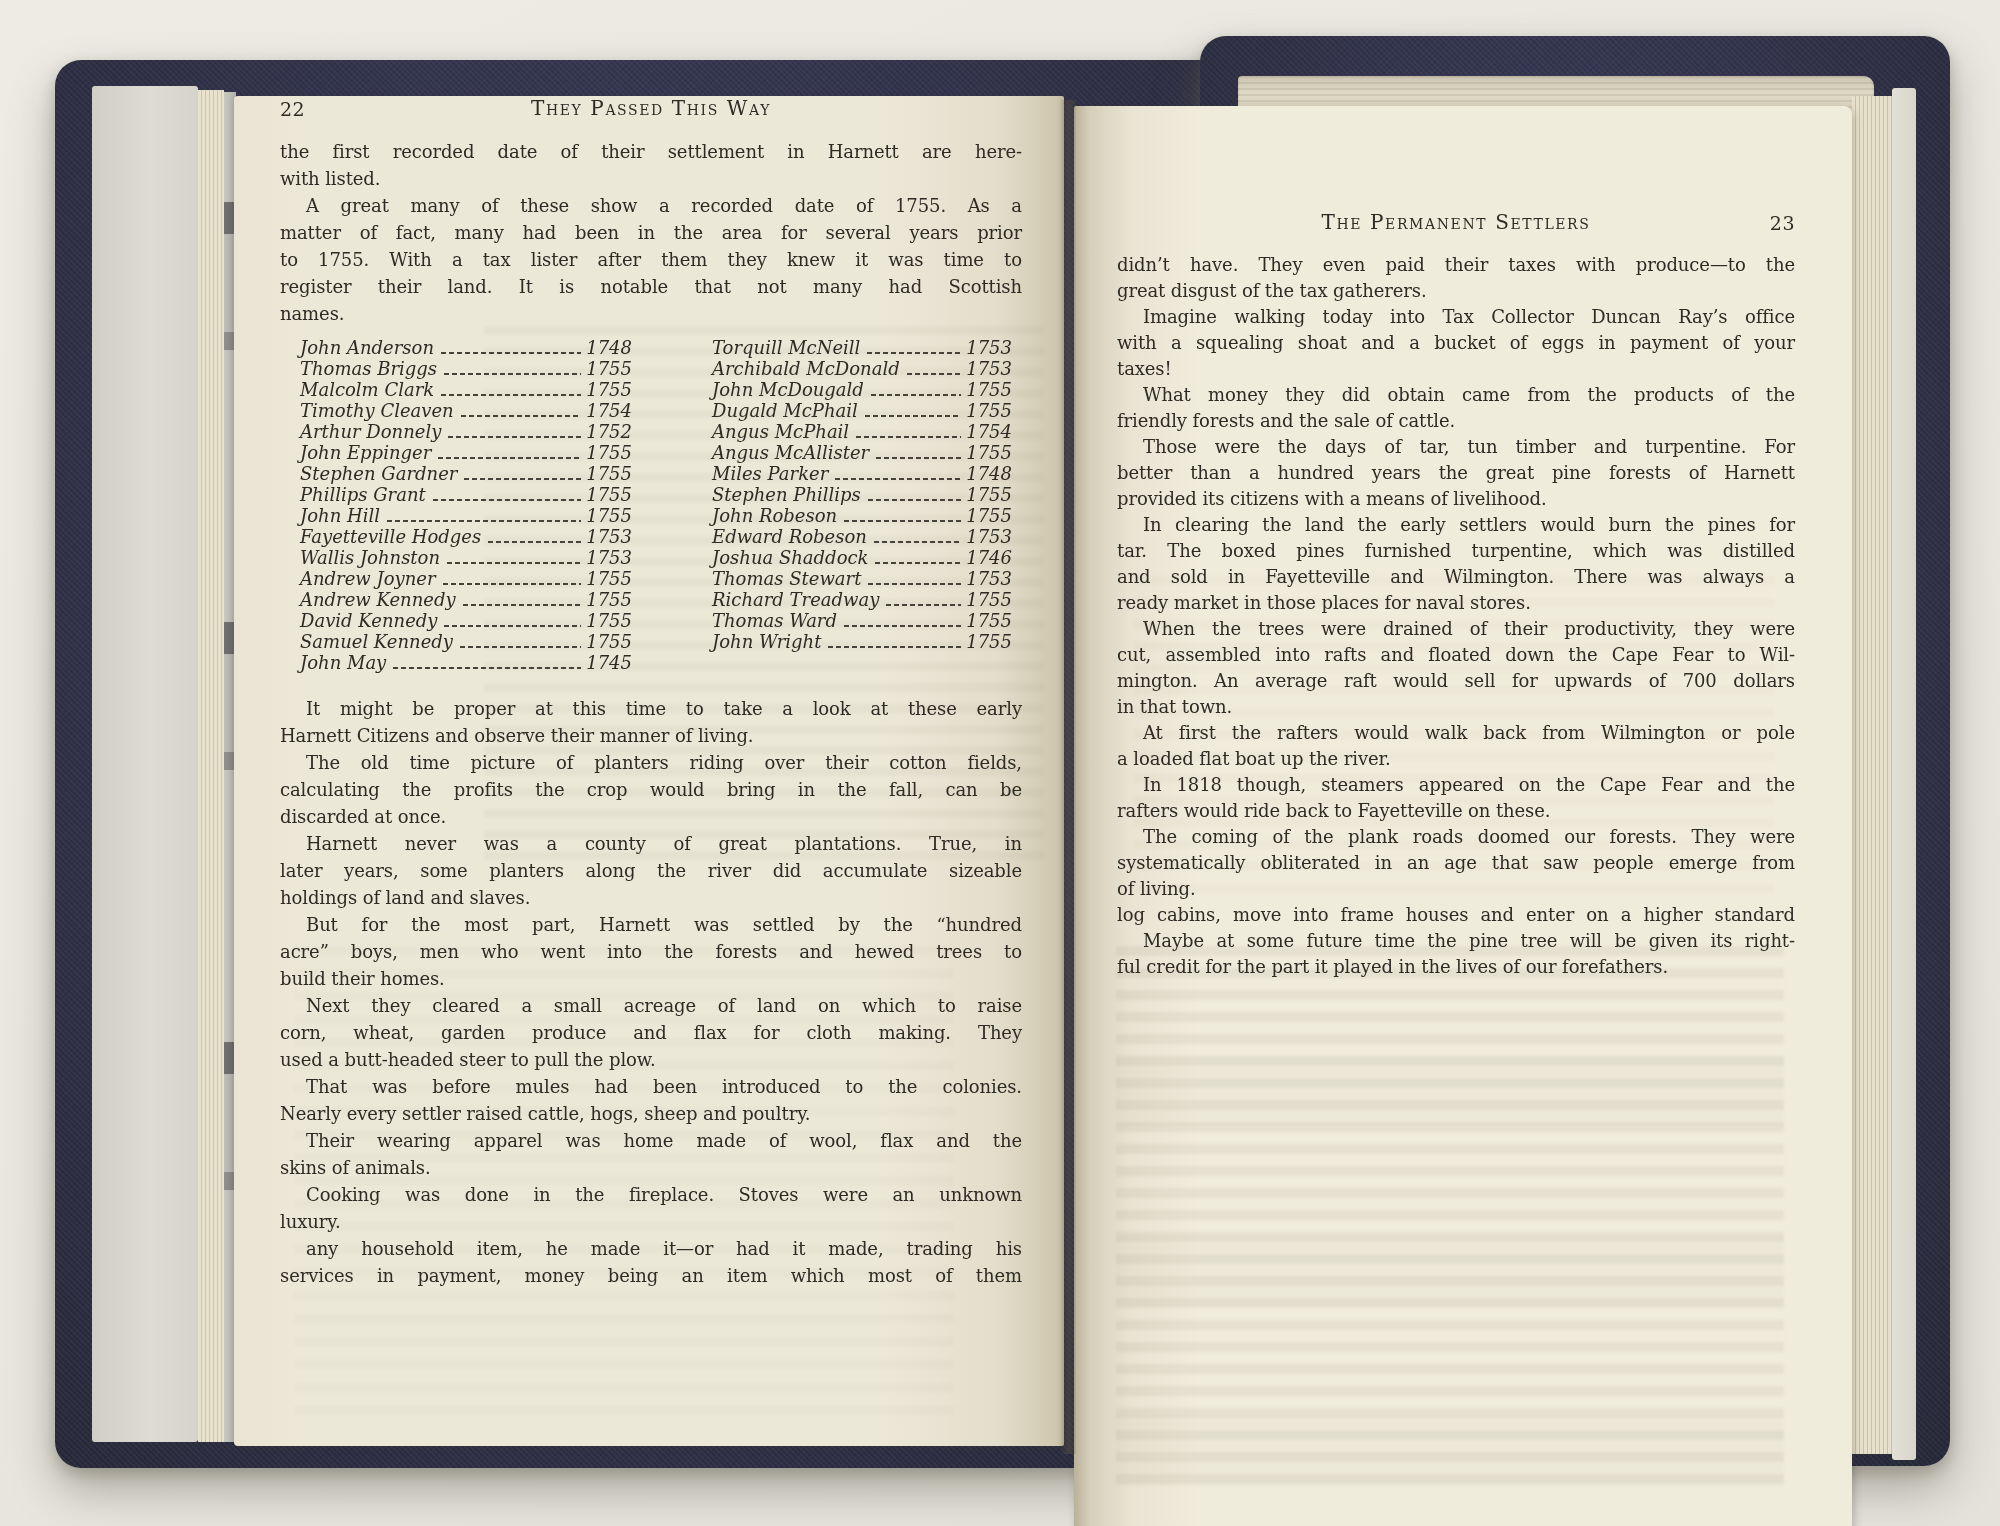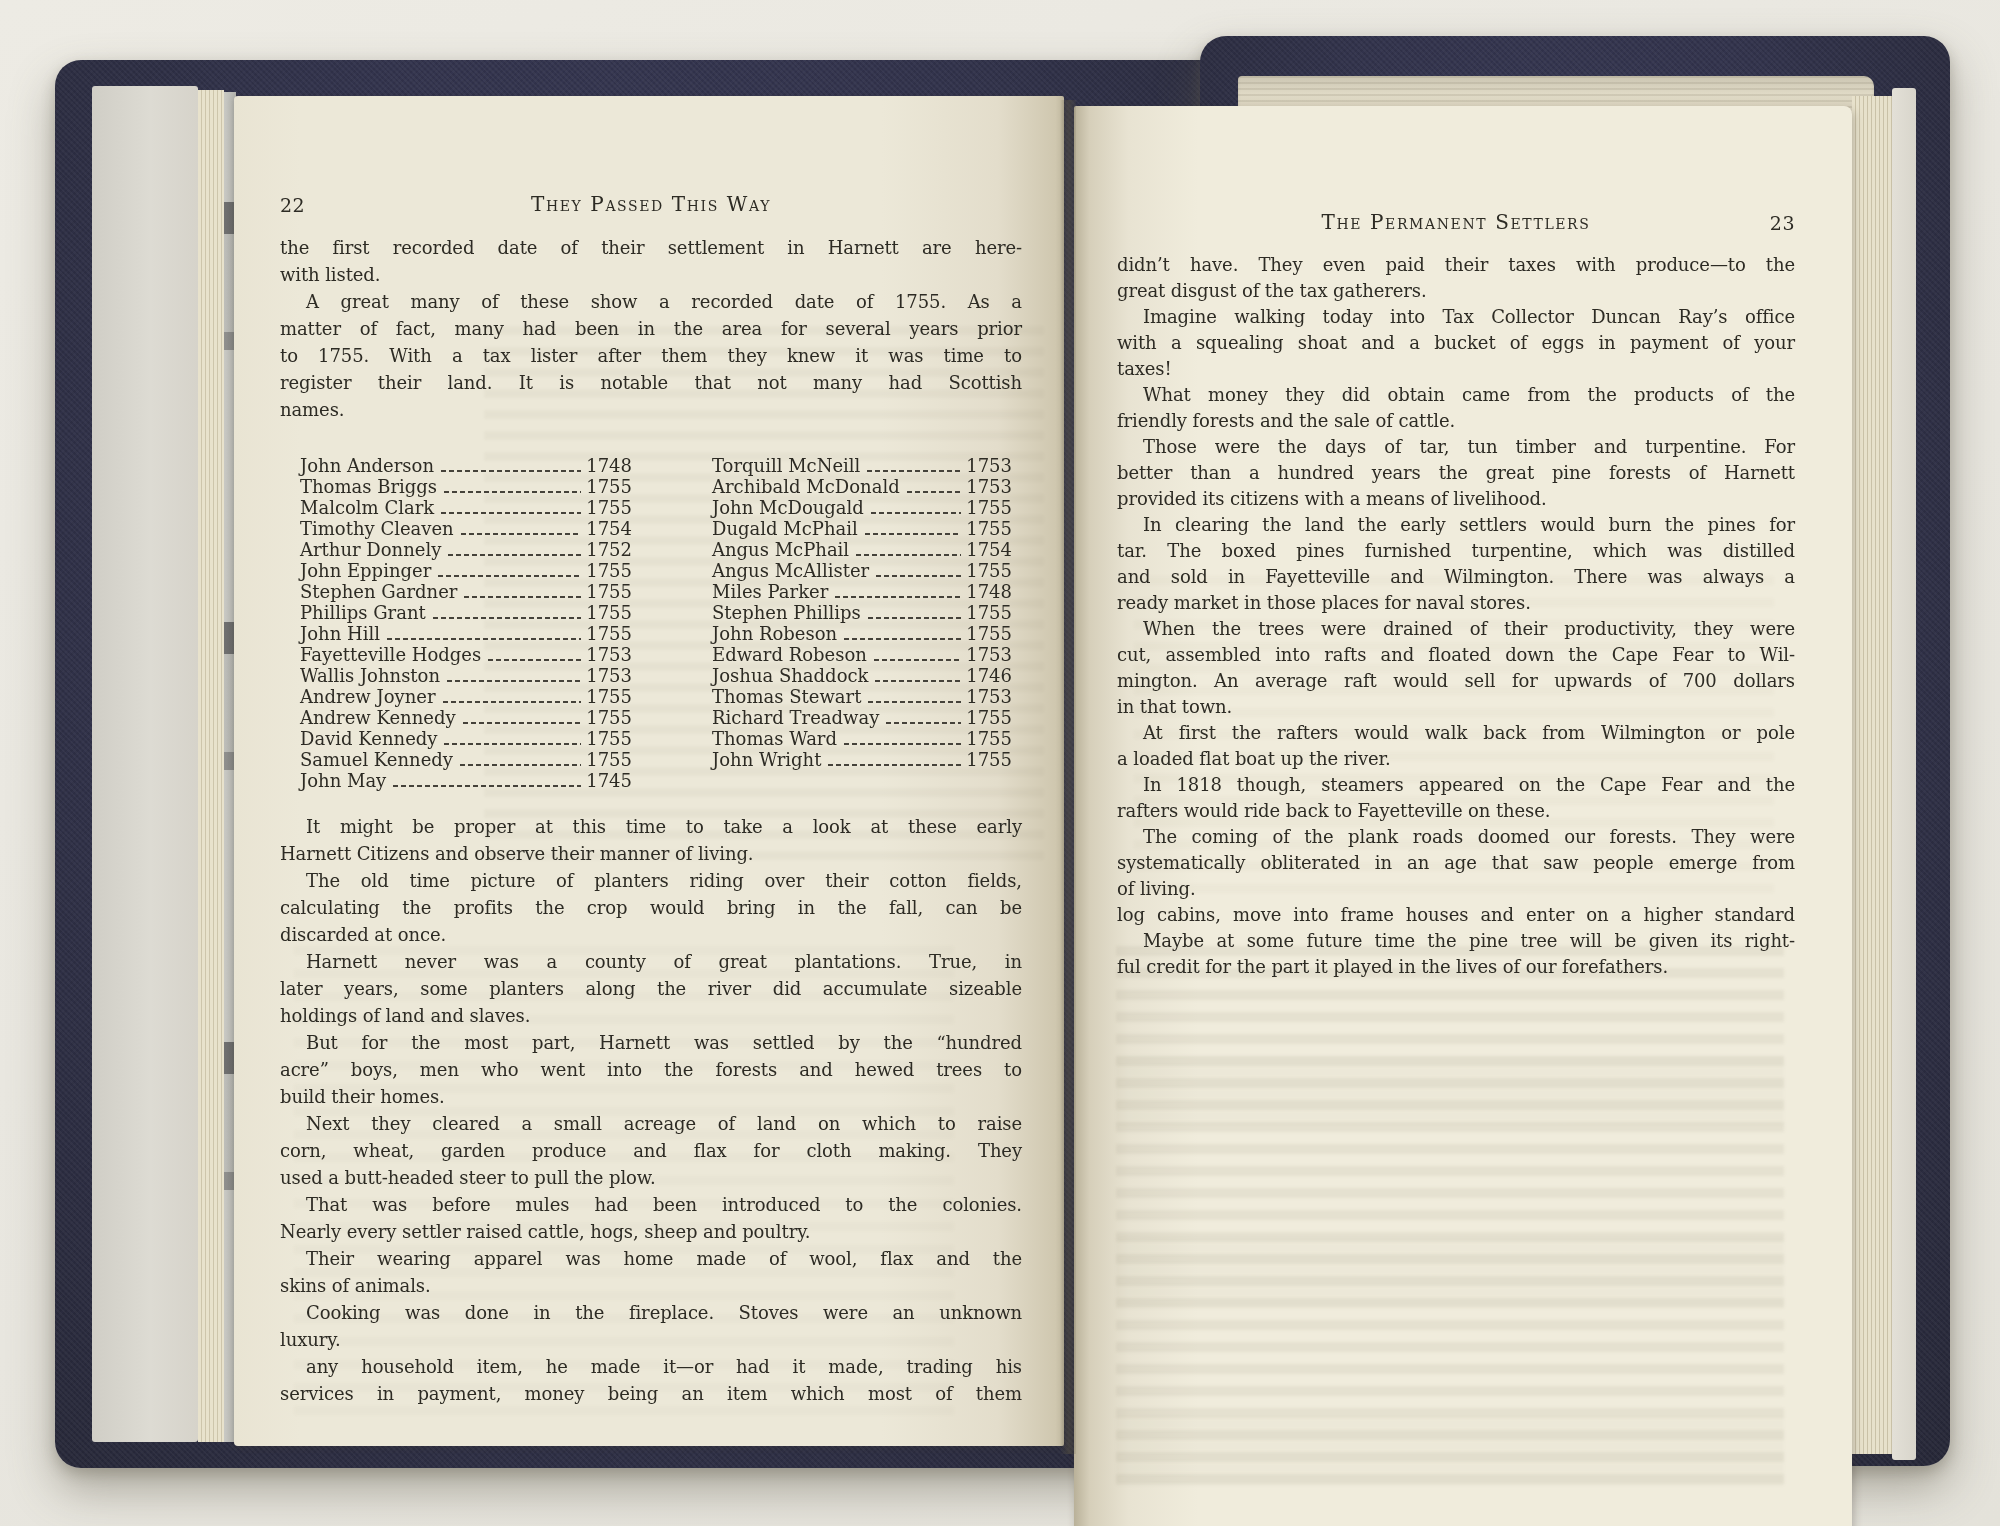--- a/index.html
+++ b/index.html
@@ -35,33 +35,33 @@
     box-shadow:0 2px 6px rgba(60,55,45,.25);}
   #pageR{left:1074px;top:106px;width:778px;height:1432px;border-radius:2px 8px 8px 2px;
     background:linear-gradient(90deg,#b9b199 0%,#d6cfba 2%,#e8e3d2 7%,#f0ecdc 16%,#f0ecdc 100%);
     box-shadow:2px 4px 8px rgba(60,55,45,.28);}
   #crease{position:absolute;left:1060px;top:100px;width:16px;height:1354px;
     background:linear-gradient(90deg,rgba(90,84,66,0),rgba(90,84,66,.5) 55%,rgba(90,84,66,.12));}
   .content{position:absolute;top:0;}
   #pageL .content{left:46px;width:742px;}
   #pageR .content{left:43px;width:678px;}
   .phead{position:relative;height:30px;}
-  #pageL .phead{margin-top:96px;}
+  #pageL .phead{}
   #pageR .phead{margin-top:104px;}
   .pnum{position:absolute;top:2px;font-size:19px;letter-spacing:.5px;}
   .pnum.left{left:0;} .pnum.right{right:0;}
   .ptitle{text-align:center;font-variant:small-caps;font-size:20px;letter-spacing:1.6px;}
   .body-text{margin-top:12px;}
   .para{margin:0;}
   .line{text-align:justify;text-align-last:left;letter-spacing:-.1px;font-size:18px;}
   #pageL .line{line-height:27px;height:27px;}
   #pageR .line{line-height:26px;height:26px;}
   .line.j{text-align-last:justify;}
   .para.indent .line:first-child{text-indent:26px;}
-  .settlers{display:flex;margin:32px 0 22px 20px;}
+  .settlers{display:flex;margin:10px 0 22px 20px;font-style:italic;}
   .lcol{display:block;}
   .lcol.c1{width:332px;margin-right:80px;}
   .lcol.c2{width:300px;}
   .srow{display:flex;align-items:baseline;line-height:21px;height:21px;font-size:18px;}
   .leader{flex:1;height:2px;align-self:flex-end;margin:0 5px 4px 7px;
     background:repeating-linear-gradient(90deg,#45423a 0 5px,transparent 5px 8px);}
   .yr{white-space:nowrap;}
   .ghost{position:absolute;pointer-events:none;filter:blur(1.5px);}
   .gl1{left:250px;top:230px;width:560px;height:540px;opacity:.45;
     background:repeating-linear-gradient(180deg,rgba(128,121,96,.13) 0 9px,transparent 9px 21px);}

